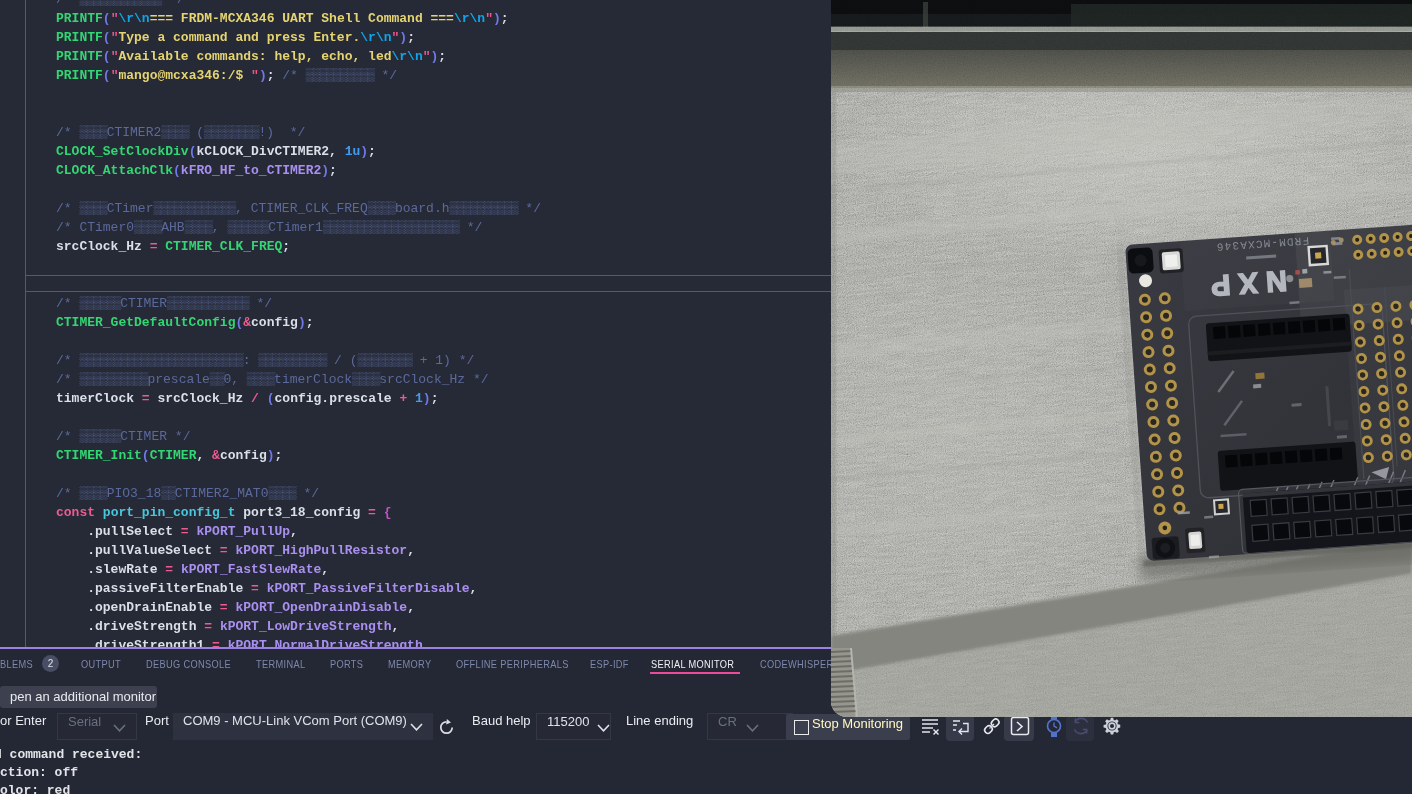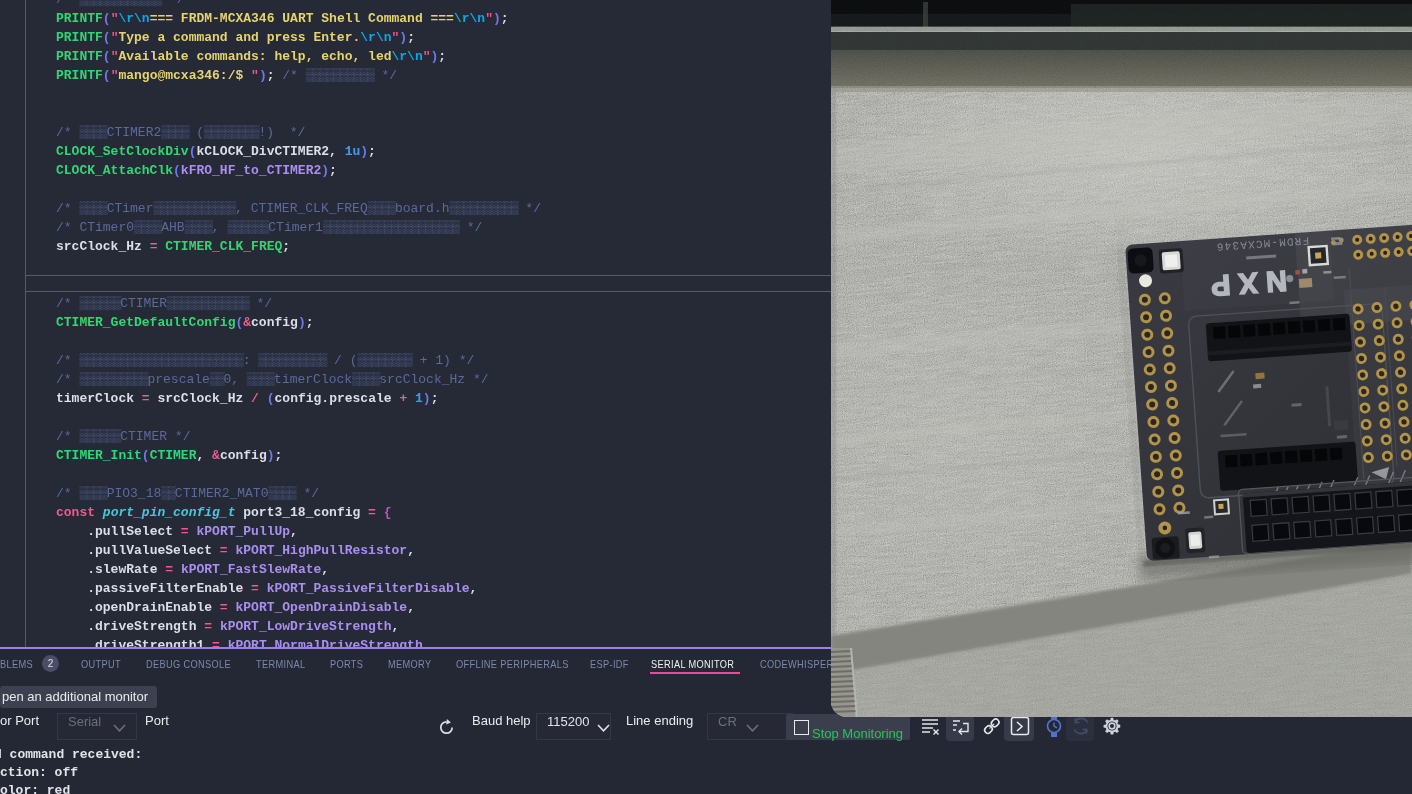--- a/index.html
+++ b/index.html
@@ -17,37 +17,37 @@
   .g{color:#32d773}
   .y{color:#e5d470}
   .r{color:#f0548a}
   .e{color:#0ea5e9}
   .p{color:#6f79ea}
   .w{color:#dadfe8}
   .b{color:#419bf0}
   .l{color:#a98ff0}
   .m{color:#c551c8}
   .k{color:#ee5b92}
-  .t{color:#4ac6dc;font-style:italic}
+  .t{color:#4ac6dc;}
   
   #panel{position:absolute;left:0;top:647px;width:1412px;height:147px;background:#242734;border-top:2px solid #9c82e0;box-sizing:border-box}
   .tab{position:absolute;top:9px;font-family:"Liberation Sans",sans-serif;font-size:11px;letter-spacing:.4px;color:#7e88ac;white-space:nowrap;transform-origin:0 50%;transform:scaleX(0.84)}
   .tab.act{color:#f0f1f5}
   #badge{position:absolute;left:42px;top:6px;width:17px;height:17px;border-radius:9px;background:#4a4e64;color:#dfe2ea;font:10px "Liberation Sans",sans-serif;text-align:center;line-height:17px}
   #underline{position:absolute;left:650px;top:23px;width:90px;height:2px;background:#ee4a9c}
-  #addbtn{position:absolute;left:0;top:37px;width:157px;height:22px;background:#3d414f;border-radius:3px;color:#e8eaee;font:13px "Liberation Sans",sans-serif;line-height:22px;padding-left:2px;box-sizing:border-box}
+  #addbtn{position:absolute;left:0;top:37px;width:157px;height:22px;background:#3d414f;border-radius:3px;color:#e8eaee;font:13px "Liberation Sans",sans-serif;line-height:22px;padding-left:10px;box-sizing:border-box}
   .tlabel{position:absolute;top:64px;height:27px;line-height:27px;color:#e9ebef;font:13px "Liberation Sans",sans-serif}
   .tbox{position:absolute;top:64px;height:27px;line-height:27px;background:#2e3140;color:#dfe2e8;font:13px "Liberation Sans",sans-serif;box-sizing:border-box}
   .tbox.dark{background:#262935;border:1px solid #343846}
   .tbox .txt{position:absolute;left:10px;top:0}
   .tbox .gray{color:#68707f}
   .chev{position:absolute;top:10px;width:13px;height:8px}
   #stopbtn{position:absolute;left:786px;top:65px;width:124px;height:26px;background:#3b3f4d;border-radius:2px}
   #stopbtn .bx{position:absolute;left:8px;top:6px;width:13px;height:13px;border:1.5px solid #e8eaee}
-  #stopbtn .tx{position:absolute;left:26px;top:12px;height:26px;line-height:26px;color:#22c55e;font:13px "Liberation Sans",sans-serif}
+  #stopbtn .tx{position:absolute;left:26px;top:2px;height:26px;line-height:26px;color:#fef9c3;font:13px "Liberation Sans",sans-serif}
   .itile{position:absolute;top:63px;width:28px;height:29px;background:#363a49;border-radius:4px}
   .icon{position:absolute;top:67px}
   #tout{position:absolute;left:0;top:97px;font:700 13px "Liberation Mono",monospace;color:#e2e4e8;line-height:18px;white-space:pre}
   
   #photo{position:absolute;left:831px;top:0;width:581px;height:717px;border-bottom-left-radius:16px;overflow:hidden}
 </style>
 </head>
 <body>
 <div id="stage">
 <div id="editor">
@@ -65,28 +65,34 @@
   <span class="tab" style="left:256px">TERMINAL</span>
   <span class="tab" style="left:330px">PORTS</span>
   <span class="tab" style="left:388px">MEMORY</span>
   <span class="tab" style="left:456px">OFFLINE PERIPHERALS</span>
   <span class="tab" style="left:590px">ESP-IDF</span>
   <span class="tab act" style="left:651px">SERIAL MONITOR</span>
   <span class="tab" style="left:760px">CODEWHISPERER</span>
   <div id="underline"></div>
   <div id="addbtn">pen an additional monitor</div>
 
-  <span class="tlabel" style="left:0px">or Port</span>
+  <span class="tlabel" style="left:0px">or Enter</span>
   <div class="tbox dark" style="left:57px;width:80px">
         <span class="txt gray">Serial</span>
     <svg class="chev" style="left:55px" viewBox="0 0 13 8">
           <path d="M1 1 L6.5 6.8 L12 1" stroke="#68707f" stroke-width="1.6" fill="none"></path>
         </svg>
       </div>
   <span class="tlabel" style="left:145px">Port</span>
+  <div class="tbox" style="left:173px;width:260px">
+        <span class="txt">COM9 - MCU-Link VCom Port (COM9)</span>
+    <svg class="chev" style="left:237px" viewBox="0 0 13 8">
+          <path d="M1 1 L6.5 6.8 L12 1" stroke="#dfe2e8" stroke-width="1.6" fill="none"></path>
+        </svg>
+      </div>
   <svg class="icon" style="left:438px;top:70px" width="17" height="17" viewBox="0 0 17 17">
         <path d="M14.2 8.5 A5.7 5.7 0 1 1 8.5 2.8" stroke="#dcdee4" stroke-width="1.7" fill="none"></path>
         <path d="M8.5 0 L13 2.8 L8.5 5.6 Z" fill="#dcdee4" transform="rotate(8 8.5 2.8)"></path>
       </svg>
   <span class="tlabel" style="left:472px">Baud help</span>
   <div class="tbox dark" style="left:536px;width:75px">
         <span class="txt">115200</span>
     <svg class="chev" style="left:60px" viewBox="0 0 13 8">
           <path d="M1 1 L6.5 6.8 L12 1" stroke="#dfe2e8" stroke-width="1.6" fill="none"></path>
         </svg>

